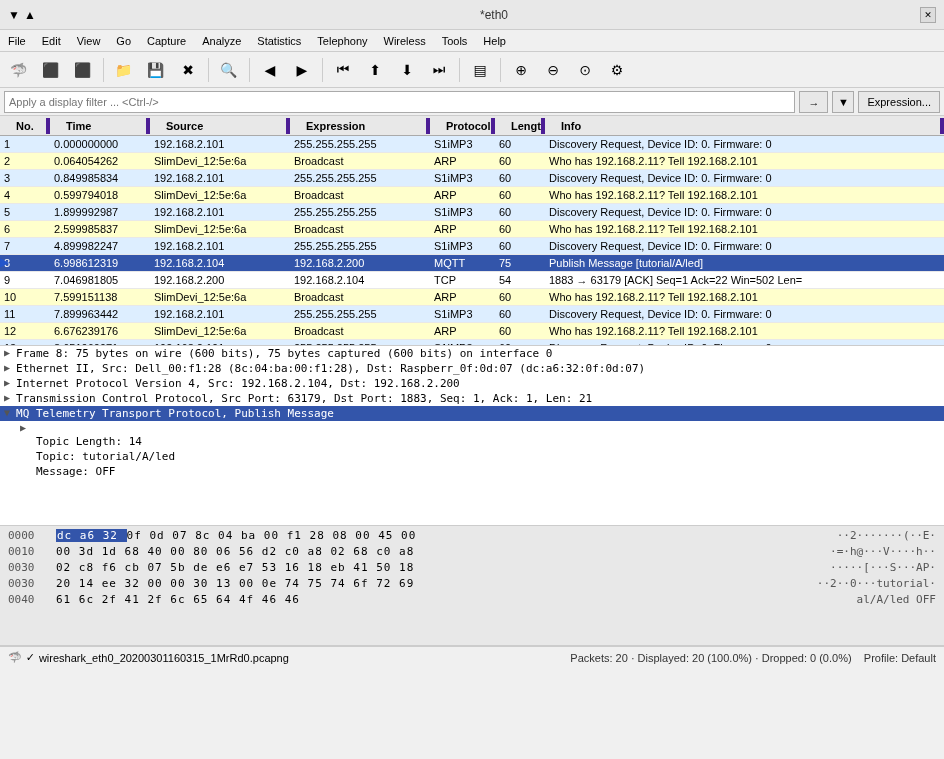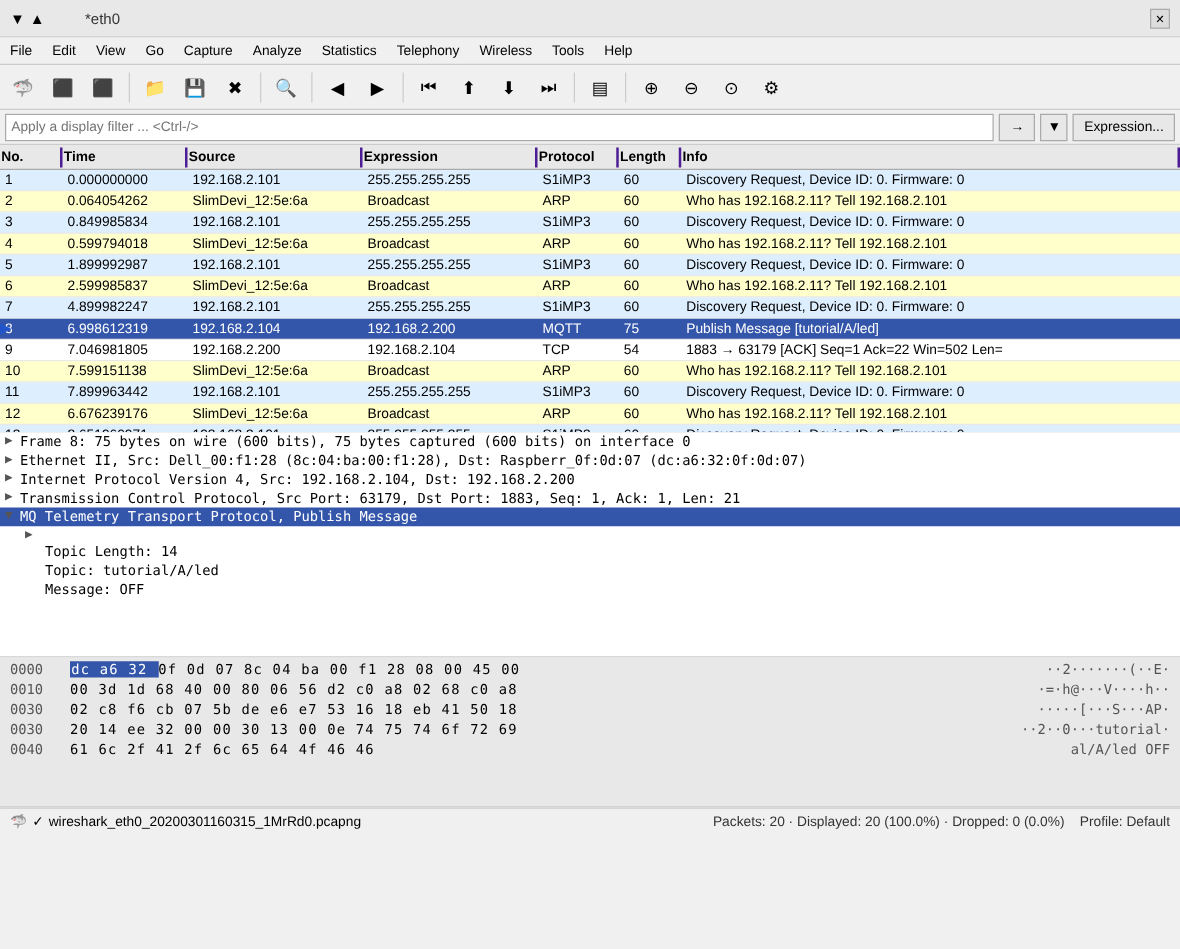--- a/index.html
+++ b/index.html
@@ -1,20 +1,20 @@
 <!DOCTYPE html>
 <html><head>
   <meta charset="utf-8">
   <style>
     * { margin: 0; padding: 0; box-sizing: border-box; }
     body { width: 944px; height: 759px; font-family: 'Segoe UI', Arial, sans-serif; font-size: 11px; background: #f0f0f0; overflow: hidden; }
 
     
     #title-bar { background: #e8e8e8; height: 30px; display: flex; align-items: center; justify-content: space-between; border-bottom: 1px solid #ccc; padding: 0 8px; }
-    #title-bar .title { flex: 1; text-align: left; font-size: 12px; color: #333; }
+    #title-bar .title { flex: 1; text-align: center; font-size: 12px; color: #333; }
     #title-bar .win-controls { display: flex; gap: 2px; }
     #title-bar .win-btn { width: 16px; height: 16px; border: 1px solid #aaa; background: #ddd; font-size: 9px; display: flex; align-items: center; justify-content: center; cursor: pointer; }
 
     
     #menu-bar { background: #f0f0f0; height: 22px; display: flex; align-items: center; border-bottom: 1px solid #ccc; }
     #menu-bar .menu-item { padding: 2px 8px; font-size: 11px; cursor: pointer; color: #000; }
 
     
     #toolbar { background: #f0f0f0; height: 36px; display: flex; align-items: center; border-bottom: 1px solid #ccc; padding: 2px 4px; gap: 2px; }
     .tb-btn { width: 30px; height: 28px; border: 1px solid transparent; background: transparent; cursor: pointer; display: flex; align-items: center; justify-content: center; font-size: 14px; }
@@ -22,21 +22,21 @@
 
     
     #filter-bar { height: 28px; display: flex; align-items: center; background: #f0f0f0; border-bottom: 1px solid #ccc; padding: 2px 4px; gap: 4px; }
     #filter-input { flex: 1; height: 22px; border: 1px solid #aaa; padding: 0 4px; font-size: 11px; background: white; }
     .filter-btn { height: 22px; padding: 0 8px; border: 1px solid #aaa; background: #e8e8e8; font-size: 11px; cursor: pointer; }
     .filter-dropdown { height: 22px; width: 22px; border: 1px solid #aaa; background: #e8e8e8; font-size: 11px; cursor: pointer; display: flex; align-items: center; justify-content: center; }
 
     
     #packet-list { height: 230px; border-bottom: 1px solid #ccc; overflow: hidden; display: flex; flex-direction: column; }
     #packet-list-header { display: flex; background: #e8e8e8; border-bottom: 1px solid #aaa; min-height: 20px; align-items: center; }
-    #packet-list-header .col { padding: 2px 1px; font-weight: bold; font-size: 11px; border-right: 2px solid #4c1d95; white-space: nowrap; overflow: hidden; }
+    #packet-list-header .col { padding: 2px 16px; font-weight: bold; font-size: 11px; border-right: 4px solid #4c1d95; white-space: nowrap; overflow: hidden; }
     #packet-list-body { flex: 1; overflow-y: auto; overflow-x: auto; }
     .packet-row { display: flex; align-items: center; min-height: 17px; border-bottom: 1px solid #e8e8e8; }
     .packet-row .col { padding: 1px 4px; font-size: 11px; white-space: nowrap; overflow: hidden; }
     .packet-row.selected { background: #3355aa !important; color: white; }
     .packet-row.row-blue { background: #ddeeff; }
     .packet-row.row-yellow { background: #ffffcc; }
     .packet-row.row-white { background: white; }
 
     
     .col-no { width: 50px; min-width: 50px; }

